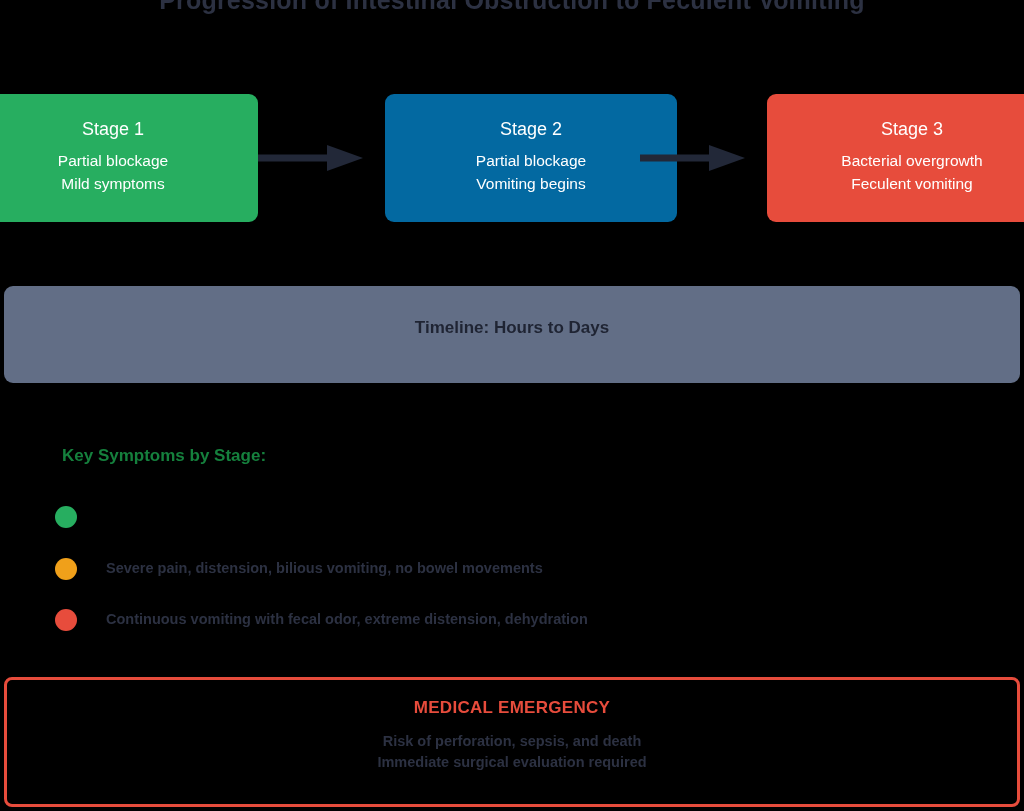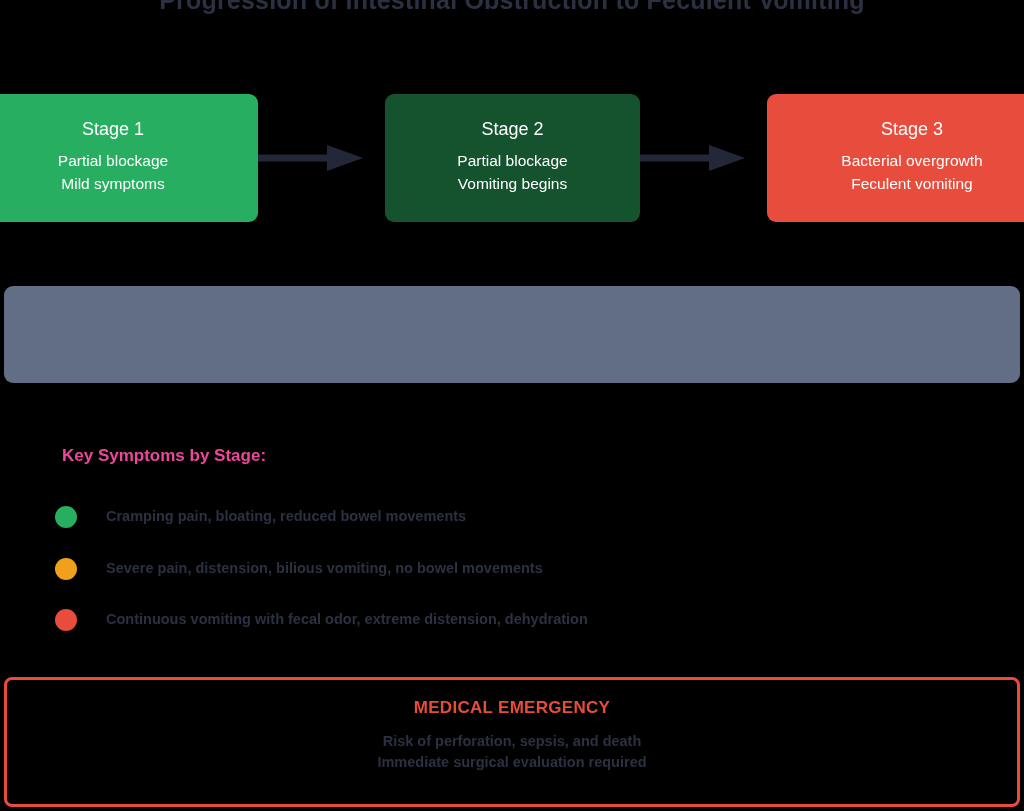--- a/index.html
+++ b/index.html
@@ -44,21 +44,21 @@
     height: 128px;
     border-radius: 9px;
     display: flex;
     flex-direction: column;
     align-items: center;
     justify-content: center;
     box-sizing: border-box;
     padding: 0 10px;
   }
   .stage-box.s1 { left: -32px; width: 290px; background: #27AE60; }
-  .stage-box.s2 { left: 385px; width: 255px; background: #14532d; }
+  .stage-box.s2 { left: 385px; width: 292px; background: #0369a1; }
   .stage-box.s3 { left: 767px; width: 290px; background: #E74C3C; }
 
   .stage-title {
     font-size: 18px;
     font-weight: normal;
     color: #FFFFFF;
     margin-bottom: 9px;
     line-height: 1.1;
     text-align: center;
   }
@@ -128,21 +128,21 @@
     text-align: center;
   }
 
   
   .symptoms-heading {
     position: absolute;
     left: 62px;
     top: 446px;
     font-size: 17px;
     font-weight: bold;
-    color: #ec4899;
+    color: #15803d;
     text-align: right;
   }
   .legend {
     position: absolute;
     left: 0;
     top: 495px;
     width: 1024px;
   }
   .legend-item {
     position: absolute;
@@ -238,28 +238,28 @@
 
   <div class="stage-box s3">
     <div class="stage-title">Stage 3</div>
     <div class="stage-line">Bacterial overgrowth</div>
     <div class="stage-line">Feculent vomiting</div>
   </div>
 
 </div>
 
 <div class="timeline">
+  <div class="timeline-title">Timeline: Hours to Days</div>
 </div>
 
 <div class="symptoms-heading">Key Symptoms by Stage:</div>
 
 <div class="legend">
   <div class="legend-item i0">
     <span class="legend-dot" style="background:#27AE60"></span>
-    <span class="legend-text">Cramping pain, bloating, reduced bowel movements</span>
   </div>
   <div class="legend-item i1">
     <span class="legend-dot" style="background:#F0A01A"></span>
     <span class="legend-text">Severe pain, distension, bilious vomiting, no bowel movements</span>
   </div>
   <div class="legend-item i2">
     <span class="legend-dot" style="background:#E74C3C"></span>
     <span class="legend-text">Continuous vomiting with fecal odor, extreme distension, dehydration</span>
   </div>
 </div>

